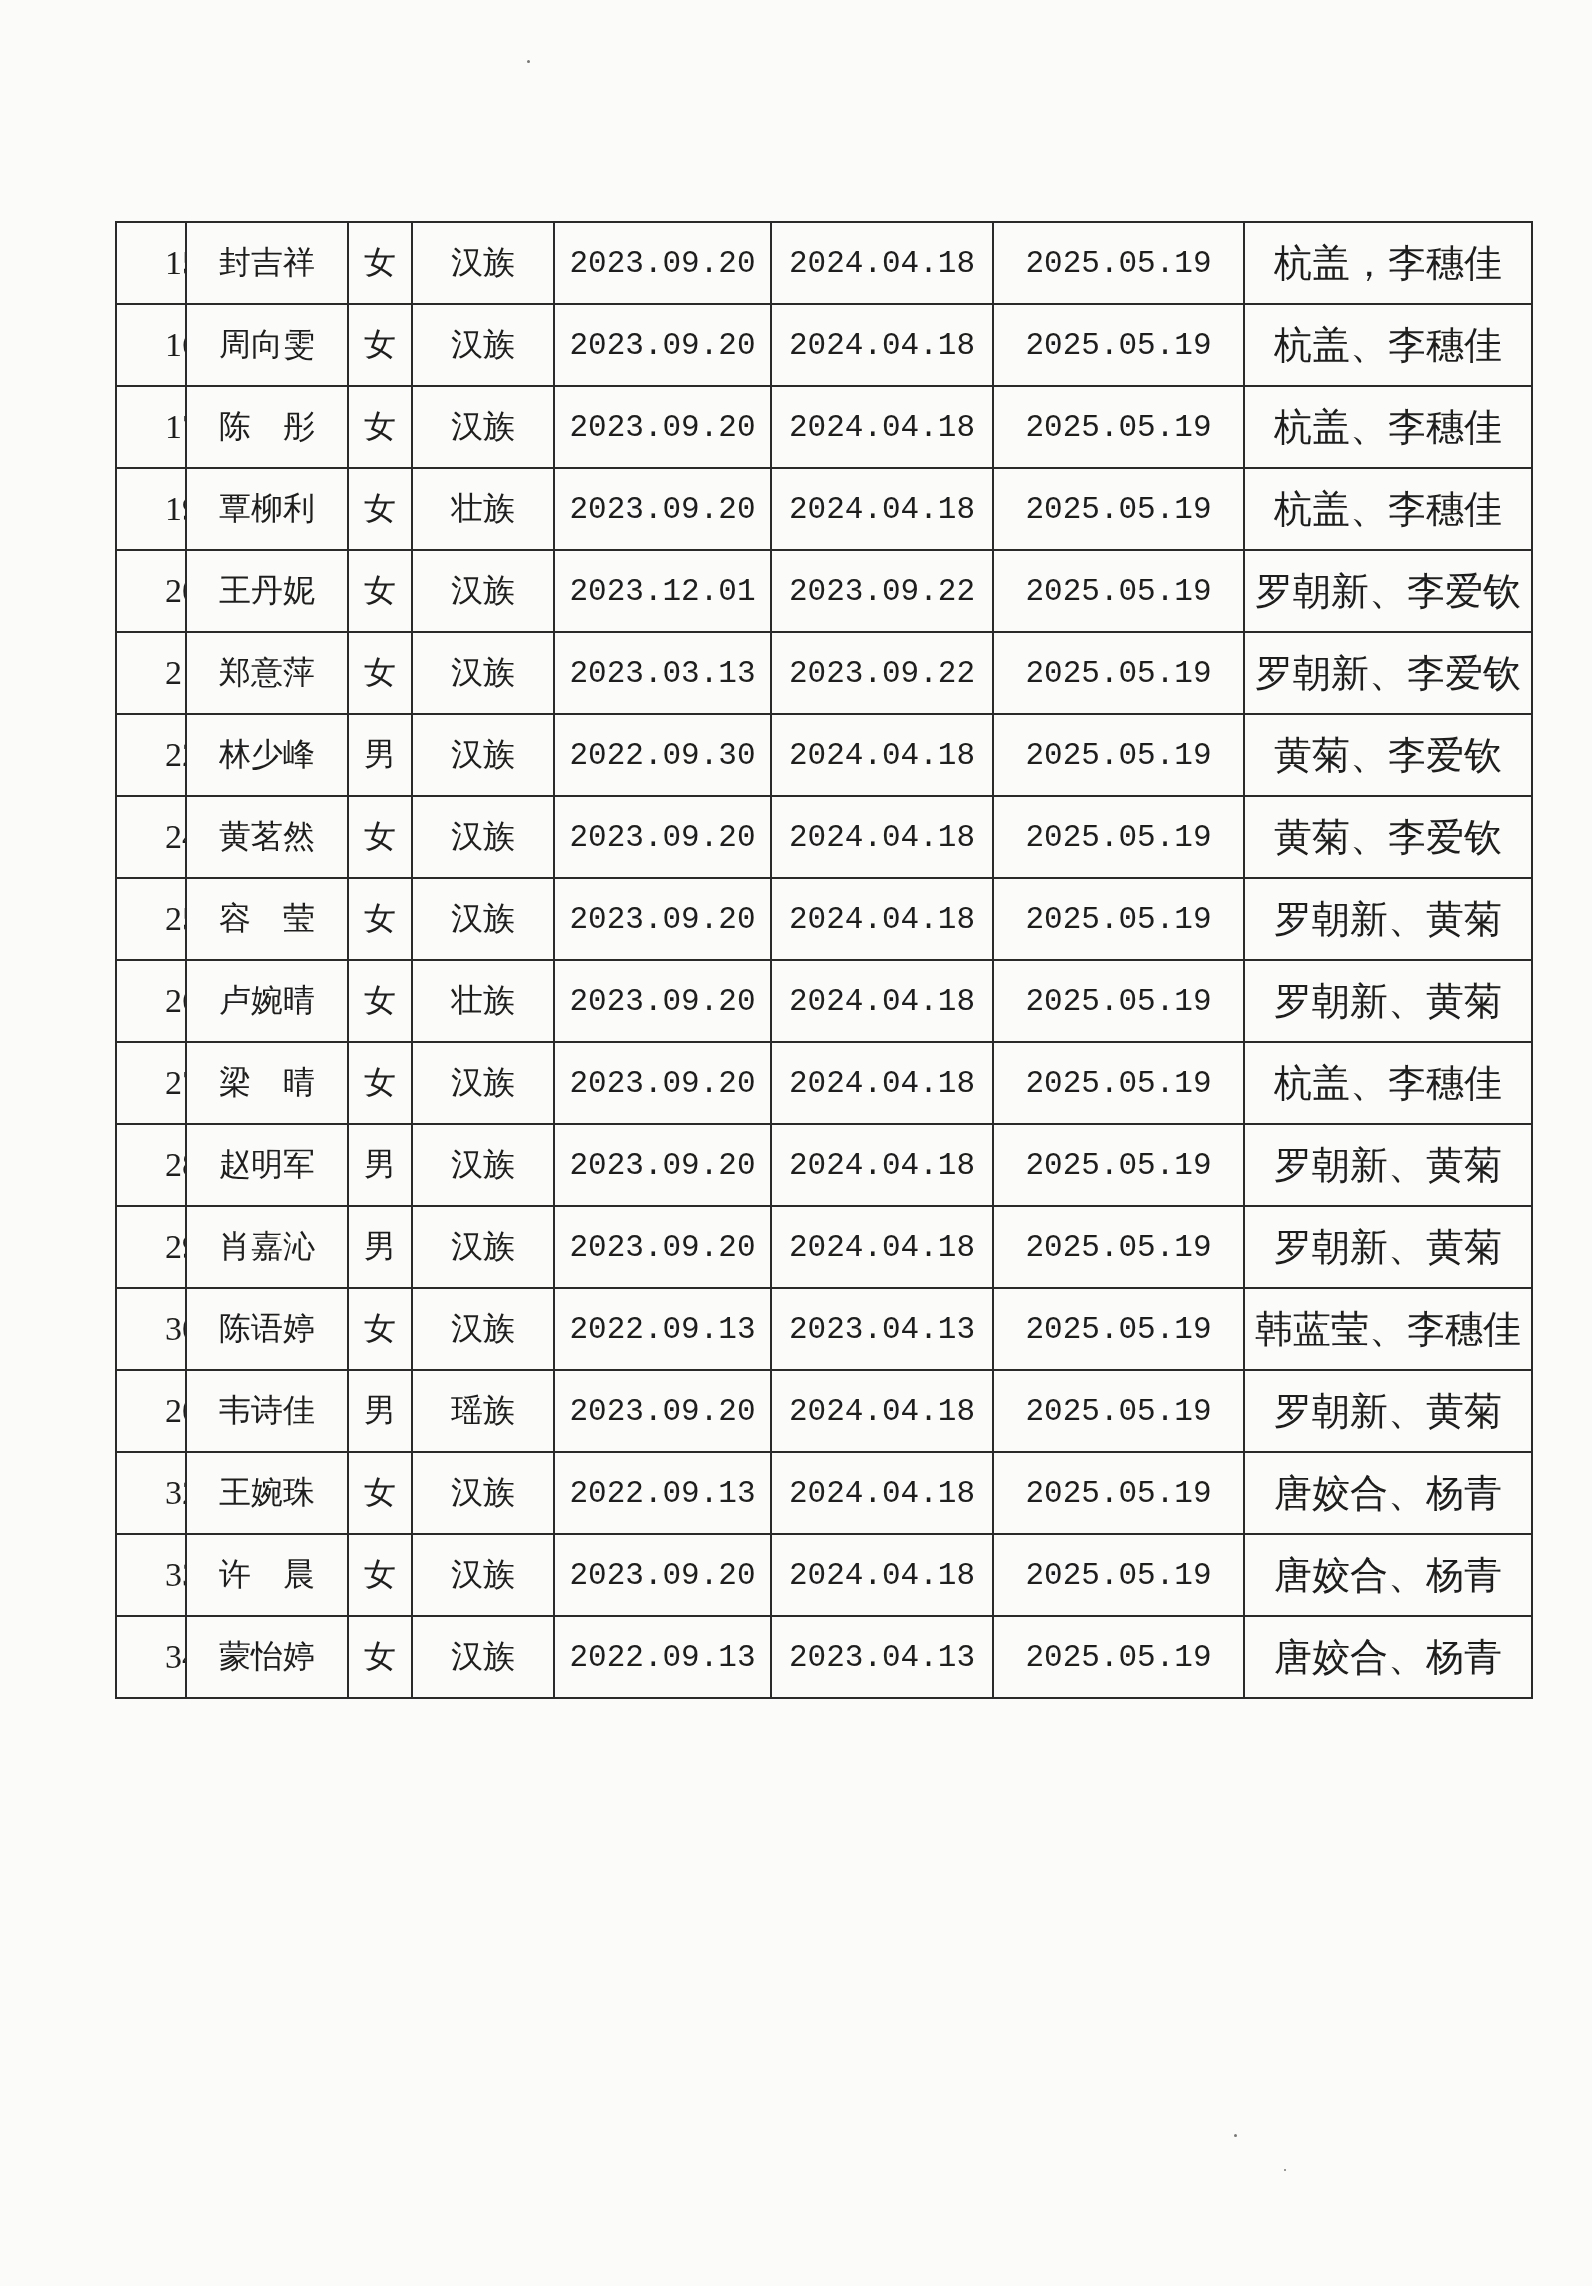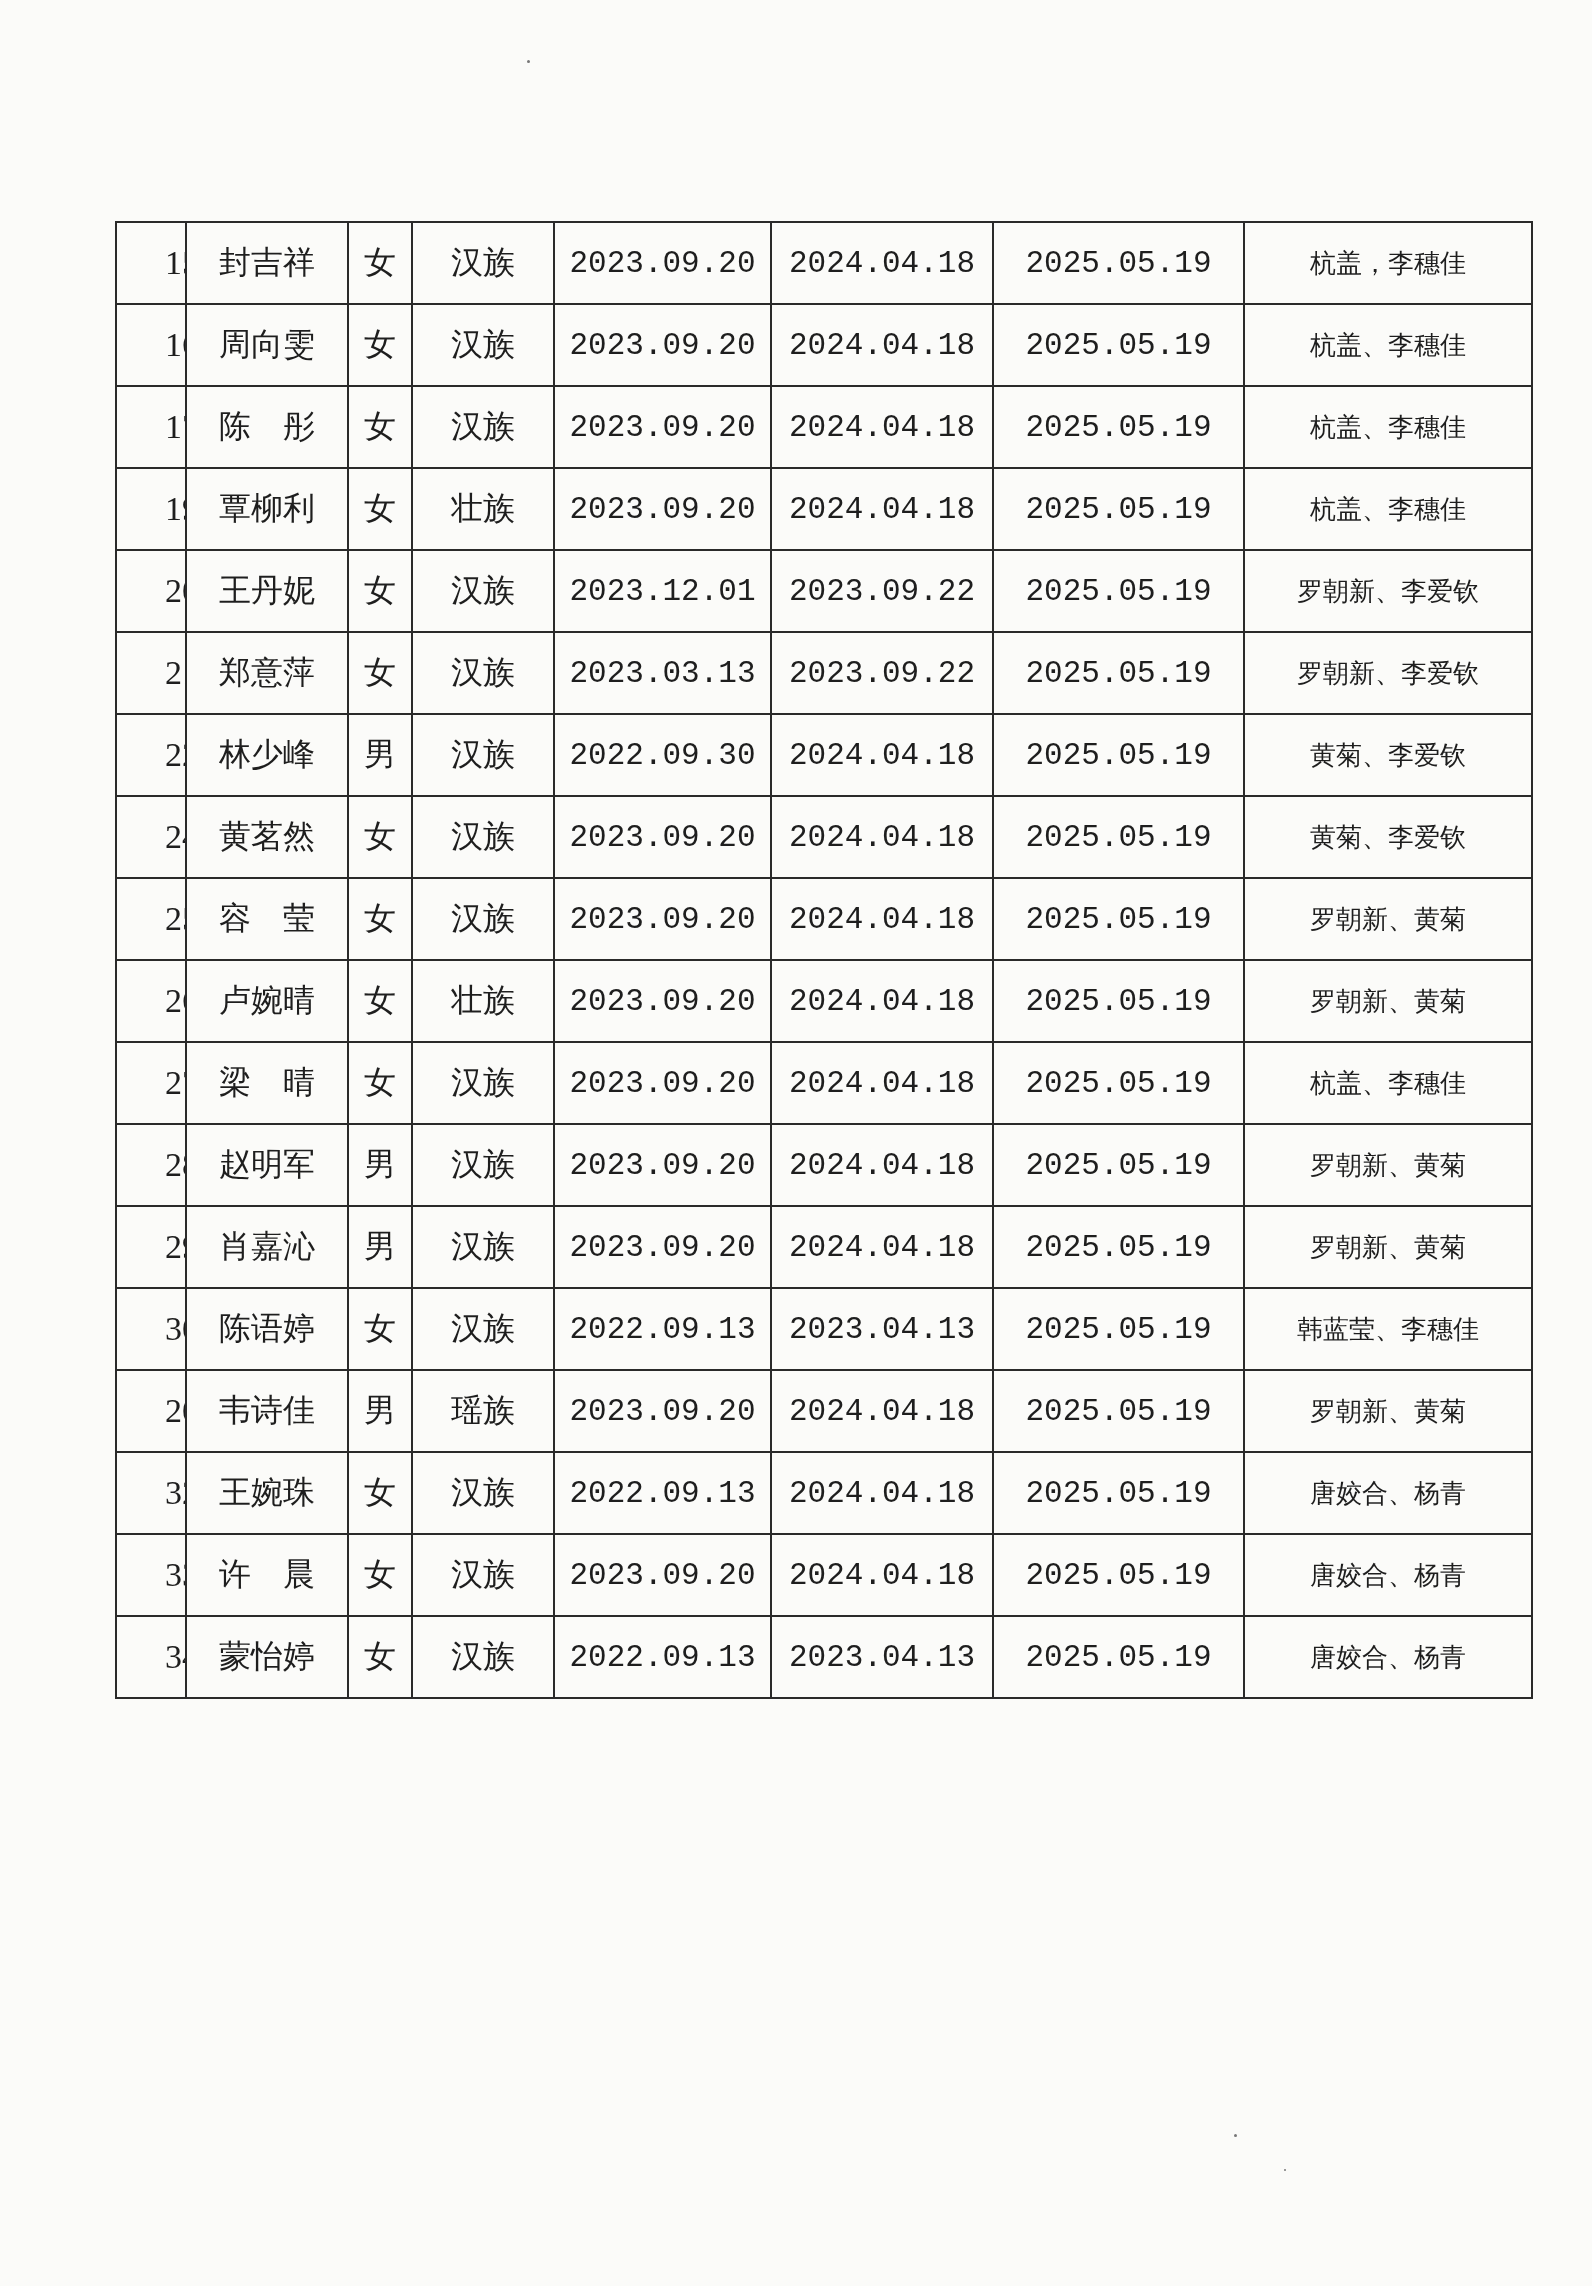--- a/index.html
+++ b/index.html
@@ -24,21 +24,21 @@
     padding: 0;
     text-align: center;
     vertical-align: middle;
     font-size: 33px;
     white-space: nowrap;
     overflow: hidden;
   }
   .page-table td.num { font-family: "Liberation Serif", "DejaVu Serif", serif; font-size: 34px; letter-spacing: 0px; padding-left: 48px; }
   .page-table td.date { font-family: "Liberation Mono", "DejaVu Sans Mono", monospace; font-size: 31px; letter-spacing: 0px; }
   .page-table td.cn { font-family: "DejaVu Sans", "Liberation Sans", sans-serif; font-size: 32px; }
-  .page-table td.mentor { font-size: 26px; border-radius: 27px; }
+  .page-table td.mentor { font-size: 38px; border-radius: 27px; }
   .speck { position: absolute; width: 3px; height: 3px; border-radius: 50%; background: #777; }
 </style>
 </head>
 <body>
 
 <table class="page-table">
   <colgroup>
     <col style="width:70px">
     <col style="width:162px">
     <col style="width:64px">

